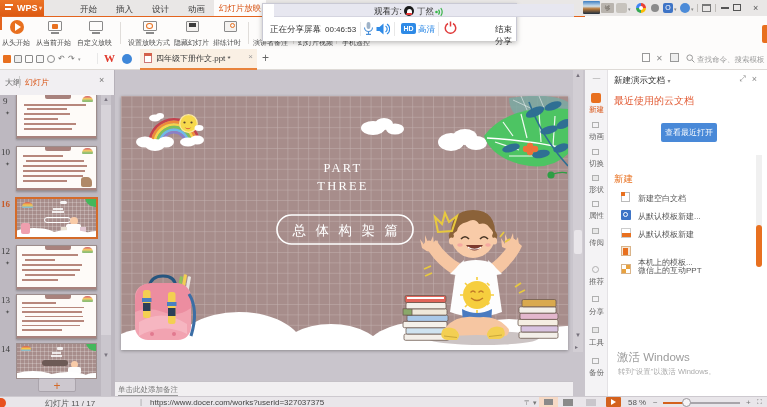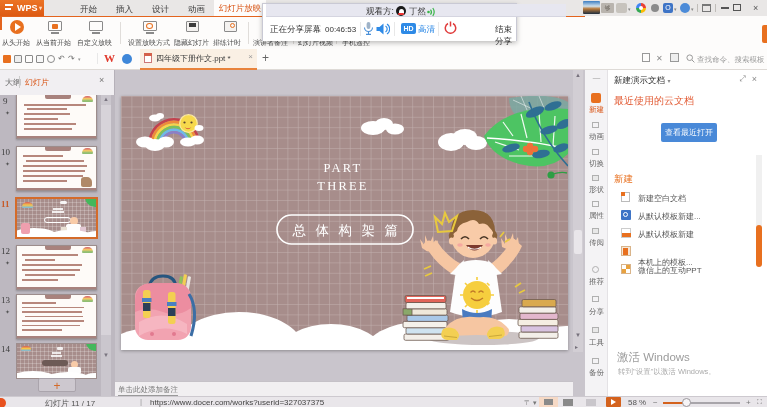--- a/index.html
+++ b/index.html
@@ -167,21 +167,21 @@
       <span style="position:absolute;left:6px;top:8px;width:40px;height:1.5px;background:#9b5a4c;opacity:.72;"></span>
       <span style="position:absolute;left:9px;top:13px;width:58px;height:1.5px;background:#9b5a4c;opacity:.72;"></span>
       <span style="position:absolute;left:6px;top:18px;width:64px;height:1.5px;background:#9b5a4c;opacity:.72;"></span>
       <span style="position:absolute;left:6px;top:23px;width:62px;height:1.5px;background:#9b5a4c;opacity:.72;"></span>
       <span style="position:absolute;left:6px;top:28px;width:60px;height:1.5px;background:#9b5a4c;opacity:.72;"></span>
       <span style="position:absolute;left:6px;top:33px;width:44px;height:1.5px;background:#9b5a4c;opacity:.72;"></span>
       <span style="position:absolute;right:4px;bottom:3px;width:11px;height:10px;background:#b08968;border-radius:3px 5px 2px 2px;"></span>
       <span style="position:absolute;left:0;bottom:0;width:81px;height:2px;background:#a8827d;"></span>
     </div>
 
-    <div class="abs" style="left:1px;top:104px;font-size:9px;color:#c75a28;font-family:'Liberation Serif',serif;font-weight:bold;">11</div>
+    <div class="abs" style="left:1px;top:104px;font-size:9px;color:#c75a28;font-family:'Liberation Serif',serif;font-weight:bold;">16</div>
     <div class="abs" style="left:15px;top:102px;width:83px;height:42px;background:#a78d8b;border:2px solid #d46b2a;overflow:hidden;">
       <span style="position:absolute;left:0;top:0;width:83px;height:42px;background:repeating-linear-gradient(90deg,transparent 0,transparent 3px,rgba(255,255,255,.22) 3px,rgba(255,255,255,.22) 4px),repeating-linear-gradient(180deg,transparent 0,transparent 3px,rgba(255,255,255,.22) 3px,rgba(255,255,255,.22) 4px);"></span>
       <span style="position:absolute;left:5px;top:3px;width:11px;height:6px;background:linear-gradient(180deg,#d65c55,#f6c44b,#6fb9e8);border-radius:5px 5px 1px 1px;"></span>
       <span style="position:absolute;right:-2px;top:-2px;width:13px;height:10px;background:#44b85c;border-radius:0 0 0 10px;"></span>
       <span style="position:absolute;left:43px;top:2px;width:7px;height:3px;background:#fff;border-radius:2px;opacity:.9;"></span>
       <span style="position:absolute;left:36px;top:9px;width:10px;height:1.5px;background:#fff;opacity:.85;"></span>
       <span style="position:absolute;left:35px;top:12px;width:12px;height:1.5px;background:#fff;opacity:.85;"></span>
       <span style="position:absolute;left:27px;top:17.5px;width:27px;height:6.5px;border:1px solid #fff;border-radius:4px;"></span>
       <span style="position:absolute;left:53px;top:18px;width:8px;height:8px;background:#f8cba8;border-radius:50%;"></span>
       <span style="position:absolute;left:49px;top:25px;width:15px;height:8px;background:#fdfdfd;border-radius:2px;"></span>
@@ -519,21 +519,21 @@
     <span style="position:absolute;left:628px;top:1px;">58 %</span>
     <span style="position:absolute;left:653px;top:1px;color:#777;">−</span>
     <span style="position:absolute;left:663px;top:5px;width:25px;height:1.5px;background:#d4621d;"></span>
     <span style="position:absolute;left:688px;top:5px;width:52px;height:1.5px;background:#a8a5aa;"></span>
     <span style="position:absolute;left:682px;top:1px;width:9px;height:9px;background:#f6f4f6;border:1px solid #9a979c;border-radius:50%;"></span>
     <span style="position:absolute;left:746px;top:1px;color:#777;">+</span>
     <span style="position:absolute;left:757px;top:1px;color:#777;font-size:7px;">⛶</span>
   </div>
 
   <div class="abs" style="left:262px;top:3px;width:255px;height:38px;background:#fff;border:1px solid #c9c9d4;box-shadow:0 2px 5px rgba(0,0,0,.25);">
-    <div style="position:absolute;left:3px;top:0;width:300px;height:13px;background:#e7e7f0;border-bottom:1px solid #d5d5e0;text-decoration:underline;">
+    <div style="position:absolute;left:11px;top:0;width:300px;height:13px;background:#e7e7f0;border-bottom:1px solid #d5d5e0;text-decoration:underline;">
       <span style="position:absolute;left:100px;top:2px;font-size:8.5px;color:#333;">观看方:</span>
       <span style="position:absolute;left:130px;top:1.5px;width:10px;height:10px;border-radius:50%;background:#1a1a1a;">
           <span style="position:absolute;left:2.5px;top:3px;width:5px;height:6px;background:#fff;border-radius:50% 50% 40% 40%;"></span>
           <span style="position:absolute;left:2px;top:7px;width:6px;height:2px;background:#e33;border-radius:1px;"></span>
         </span>
       <span style="position:absolute;left:143px;top:2px;font-size:8.5px;color:#333;">丁然</span>
       <svg style="position:absolute;left:160px;top:2.5px;" width="12" height="10" viewBox="0 0 12 10">
           <circle cx="2.5" cy="5" r="1.3" fill="#3ab54a"></circle>
           <path d="M4.5 2.5 a4 4 0 0 1 0 5 M6.8 1 a7 7 0 0 1 0 8" fill="none" stroke="#3ab54a" stroke-width="1.2"></path>
         </svg>

